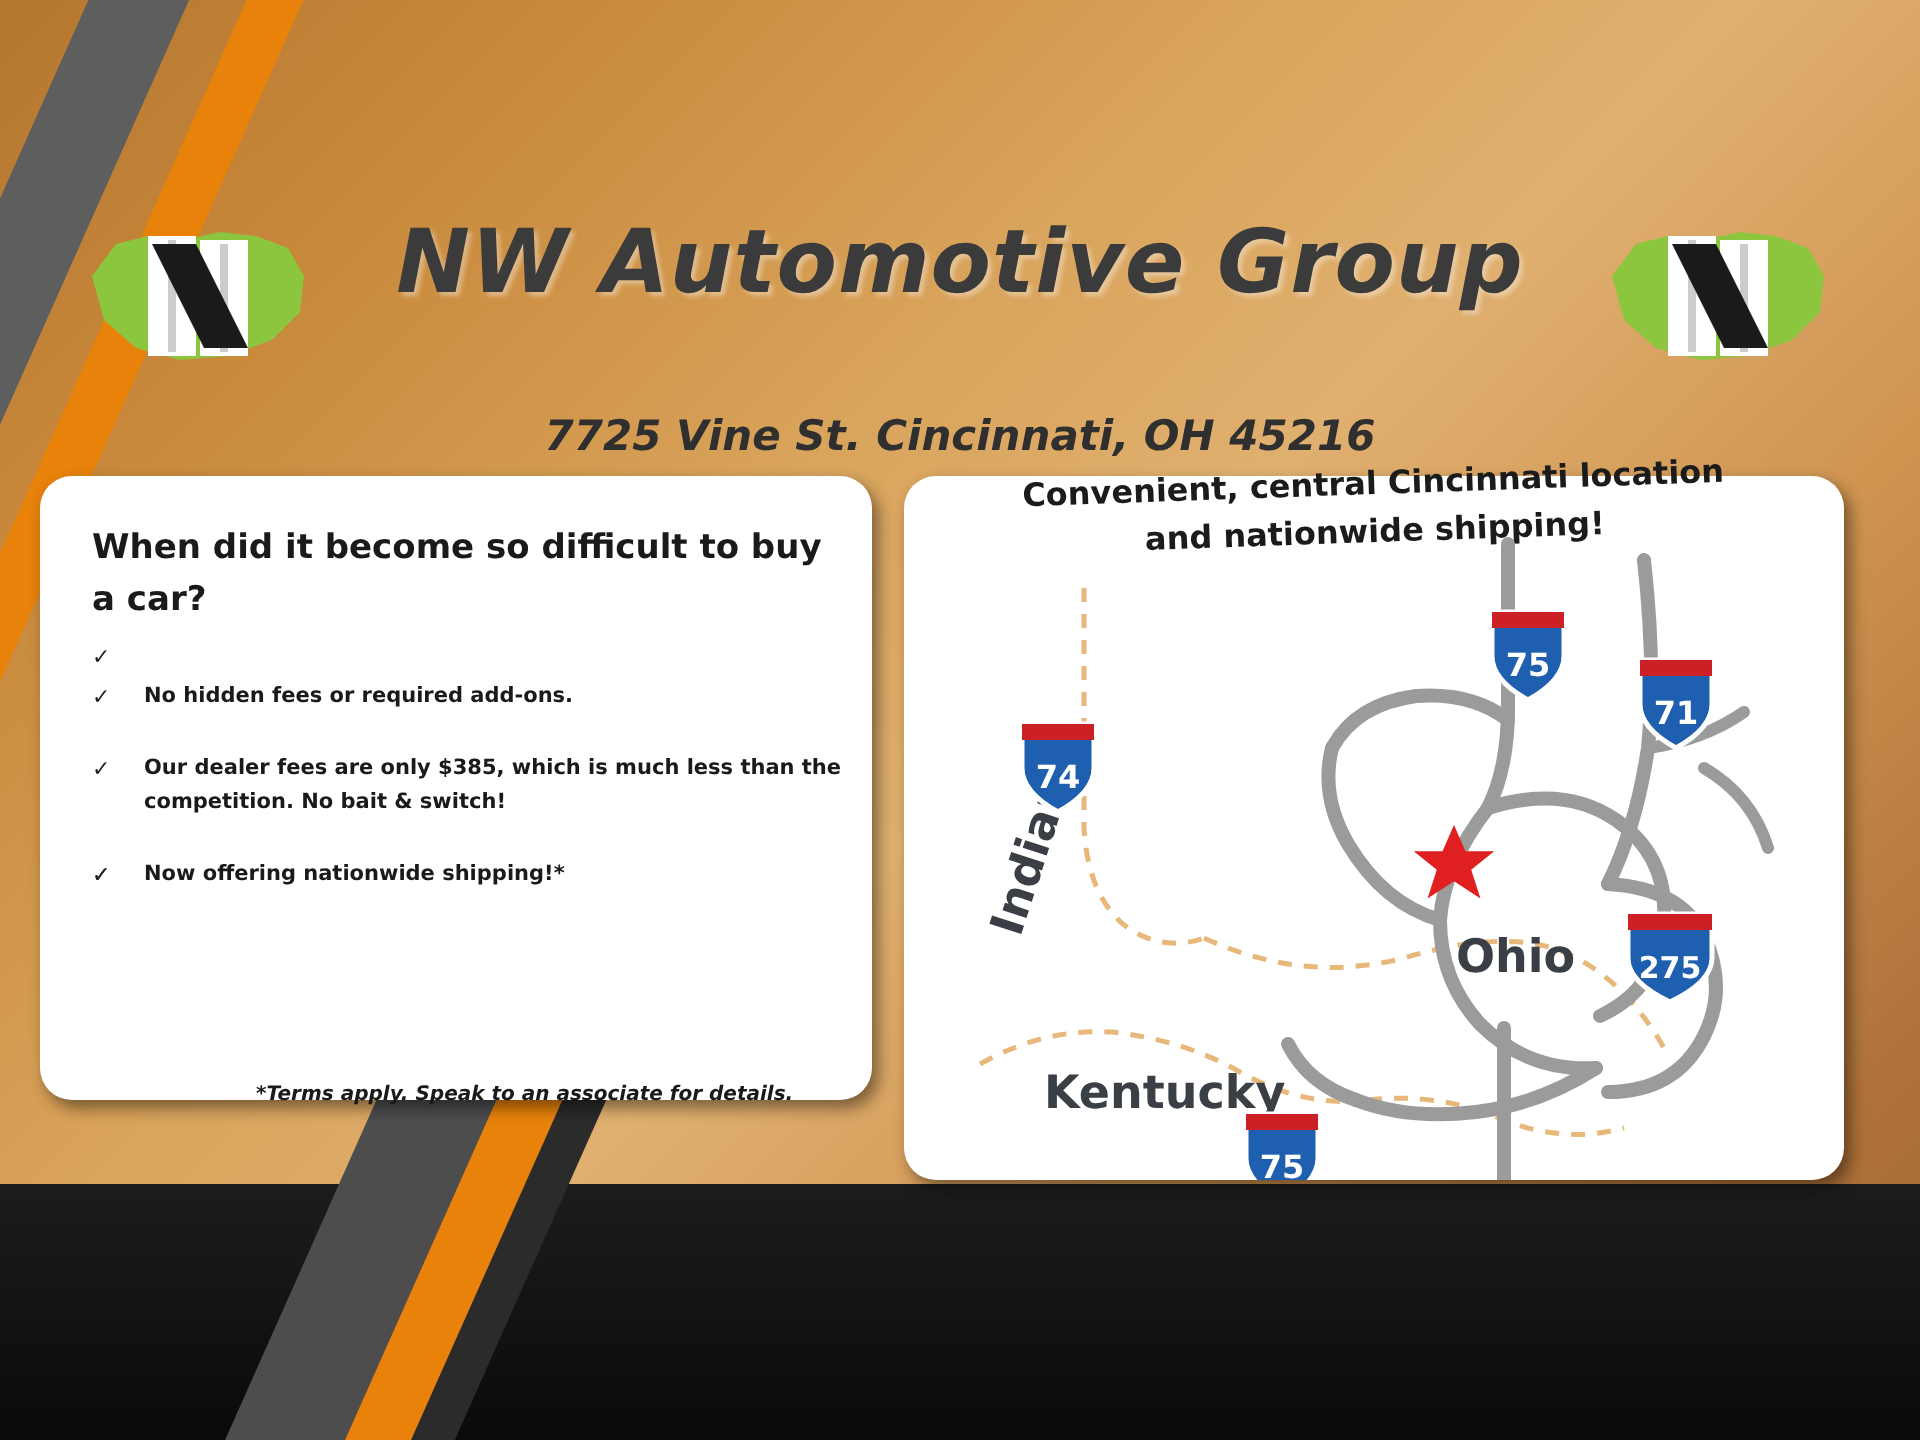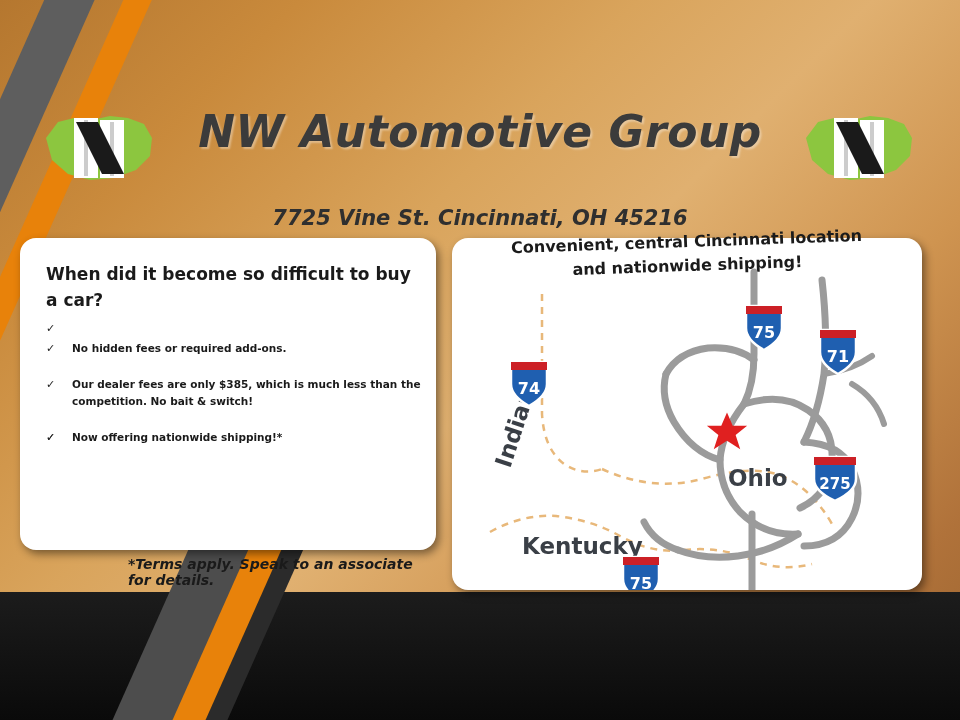--- a/index.html
+++ b/index.html
@@ -187,25 +187,25 @@
   .bullets li .check {
     position: absolute;
     left: 2px;
     top: 0px;
     font-size: 11px;
     color: #222;
   }
   .fineprint {
     position: absolute;
     left: 108px;
-    top: 318px;
+    top: 304px;
     font-family: "DejaVu Sans", sans-serif;
     font-style: italic;
     font-weight: bold;
-    font-size: 14px;
+    font-size: 10px;
     color: #1a1a1a;
   }
 
   .map-caption {
     position: absolute;
     left: 0;
     top: -8px;
     width: 470px;
     text-align: center;
     font-family: "DejaVu Sans", sans-serif;

